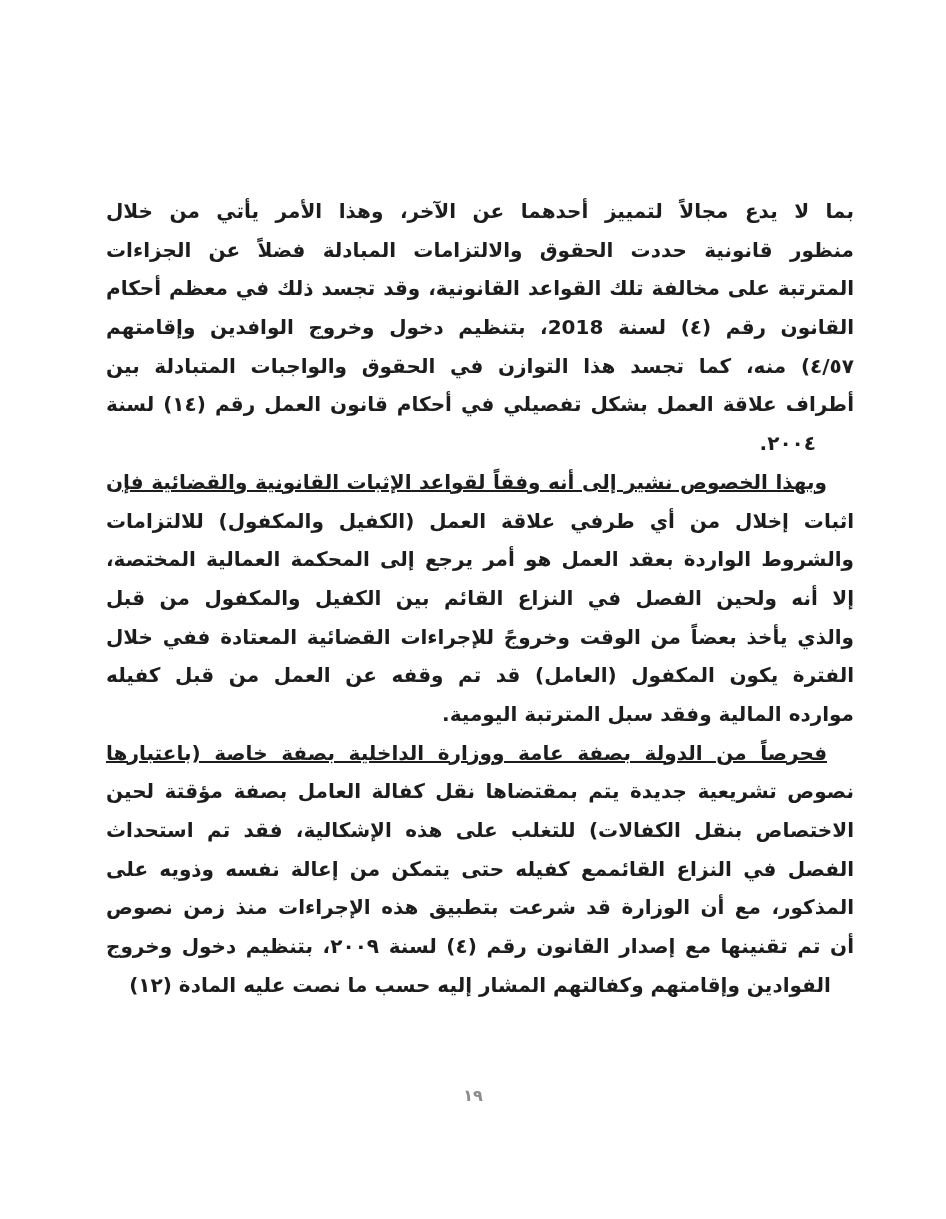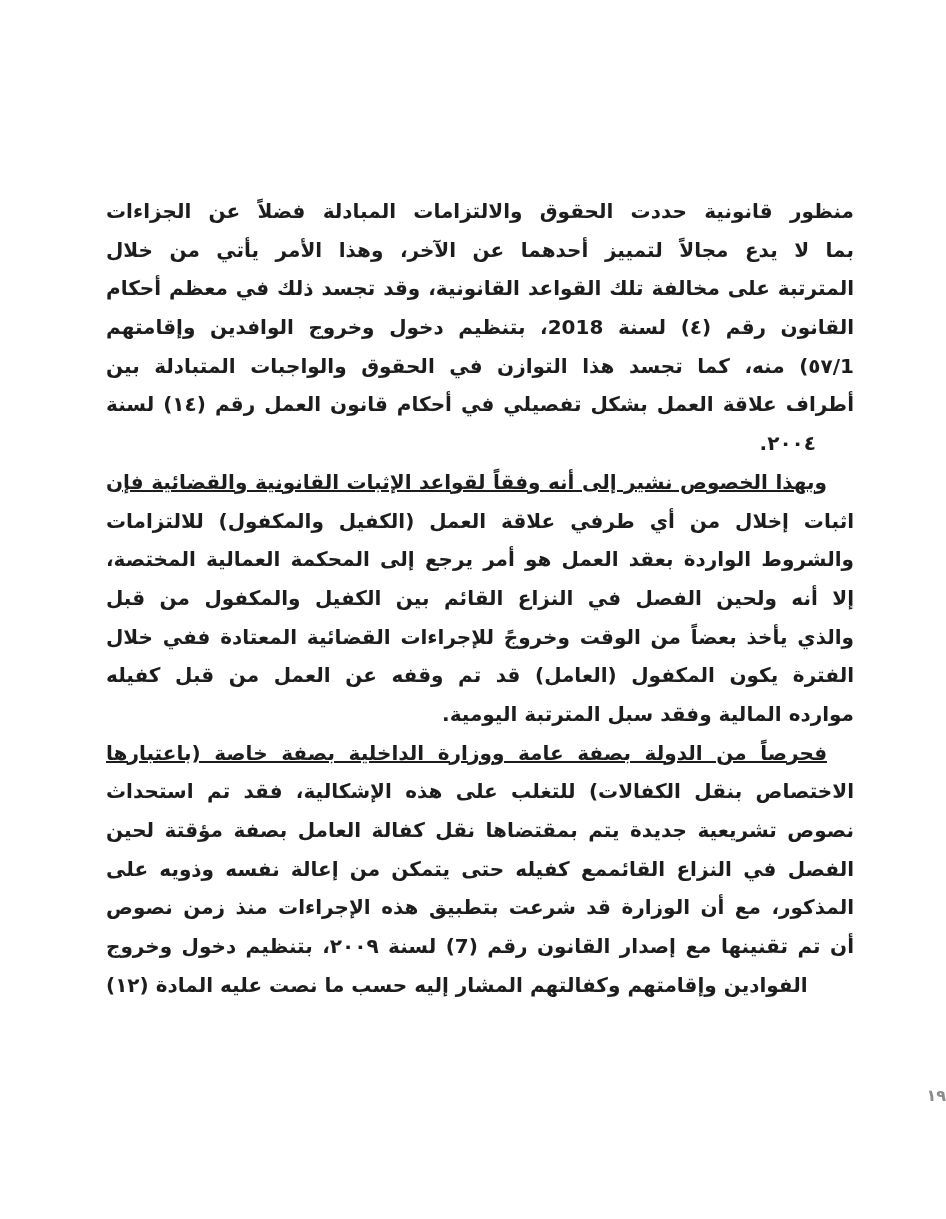--- a/index.html
+++ b/index.html
@@ -35,73 +35,73 @@
     overflow: hidden;
     text-align: justify;
     text-align-last: justify;
     white-space: normal;
   }
   .line.ind {
     padding-right: 27px;
     text-decoration: underline;
   }
   .line.end {
-    text-align: left;
+    text-align: center;
     text-align-last: right;
   }
   .line.pend1 {
     padding-right: 38px;
   }
   .page-number {
     position: absolute;
     top: 1086px;
     left: 0;
     width: 100%;
-    text-align: right;
+    text-align: center;
     direction: rtl;
     color: #8b8b8b;
     font-size: 16px;
     font-weight: 700;
     letter-spacing: 2px;
   }
 </style>
 </head>
 <body>
 
 <div class="page">
 
   <div class="text-block">
 
     <div class="para">
+      <div class="line">بما لا يدع مجالاً لتمييز أحدهما عن الآخر، وهذا الأمر يأتي من خلال</div>
       <div class="line">منظور قانونية حددت الحقوق والالتزامات المبادلة فضلاً عن الجزاءات</div>
-      <div class="line">بما لا يدع مجالاً لتمييز أحدهما عن الآخر، وهذا الأمر يأتي من خلال</div>
       <div class="line">المترتبة على مخالفة تلك القواعد القانونية، وقد تجسد ذلك في معظم أحكام</div>
       <div class="line">القانون رقم (٤) لسنة 2018، بتنظيم دخول وخروج الوافدين وإقامتهم</div>
-      <div class="line">1/٥٧) منه، كما تجسد هذا التوازن في الحقوق والواجبات المتبادلة بين</div>
+      <div class="line">٤/٥٧) منه، كما تجسد هذا التوازن في الحقوق والواجبات المتبادلة بين</div>
       <div class="line">أطراف علاقة العمل بشكل تفصيلي في أحكام قانون العمل رقم (١٤) لسنة</div>
       <div class="line end pend1">٢٠٠٤.</div>
     </div>
 
     <div class="para">
       <div class="line ind">وبهذا الخصوص نشير إلى أنه وفقاً لقواعد الإثبات القانونية والقضائية فإن</div>
       <div class="line">اثبات إخلال من أي طرفي علاقة العمل (الكفيل والمكفول) للالتزامات</div>
       <div class="line">والشروط الواردة بعقد العمل هو أمر يرجع إلى المحكمة العمالية المختصة،</div>
       <div class="line">إلا أنه ولحين الفصل في النزاع القائم بين الكفيل والمكفول من قبل المحكمة</div>
       <div class="line">والذي يأخذ بعضاً من الوقت وخروجً للإجراءات القضائية المعتادة ففي خلال هذه</div>
       <div class="line">الفترة يكون المكفول (العامل) قد تم وقفه عن العمل من قبل كفيله وتوقفت</div>
       <div class="line end">موارده المالية وفقد سبل المترتبة اليومية.</div>
     </div>
 
     <div class="para">
       <div class="line ind">فحرصاً من الدولة بصفة عامة ووزارة الداخلية بصفة خاصة (باعتبارها</div>
+      <div class="line">نصوص تشريعية جديدة يتم بمقتضاها نقل كفالة العامل بصفة مؤقتة لحين</div>
       <div class="line">الاختصاص بنقل الكفالات) للتغلب على هذه الإشكالية، فقد تم استحداث</div>
-      <div class="line">نصوص تشريعية جديدة يتم بمقتضاها نقل كفالة العامل بصفة مؤقتة لحين</div>
       <div class="line">الفصل في النزاع القائممع كفيله حتى يتمكن من إعالة نفسه وذويه على النحو</div>
       <div class="line">المذكور، مع أن الوزارة قد شرعت بتطبيق هذه الإجراءات منذ زمن نصوص إلى</div>
-      <div class="line">أن تم تقنينها مع إصدار القانون رقم (7) لسنة ٢٠٠٩، بتنظيم دخول وخروج</div>
+      <div class="line">أن تم تقنينها مع إصدار القانون رقم (٤) لسنة ٢٠٠٩، بتنظيم دخول وخروج</div>
       <div class="line end">الفوادين وإقامتهم وكفالتهم المشار إليه حسب ما نصت عليه المادة (١٢) منه.</div>
     </div>
 
   </div>
 
   <div class="page-number">١٩</div>
 
 </div>
 
 </body></html>

